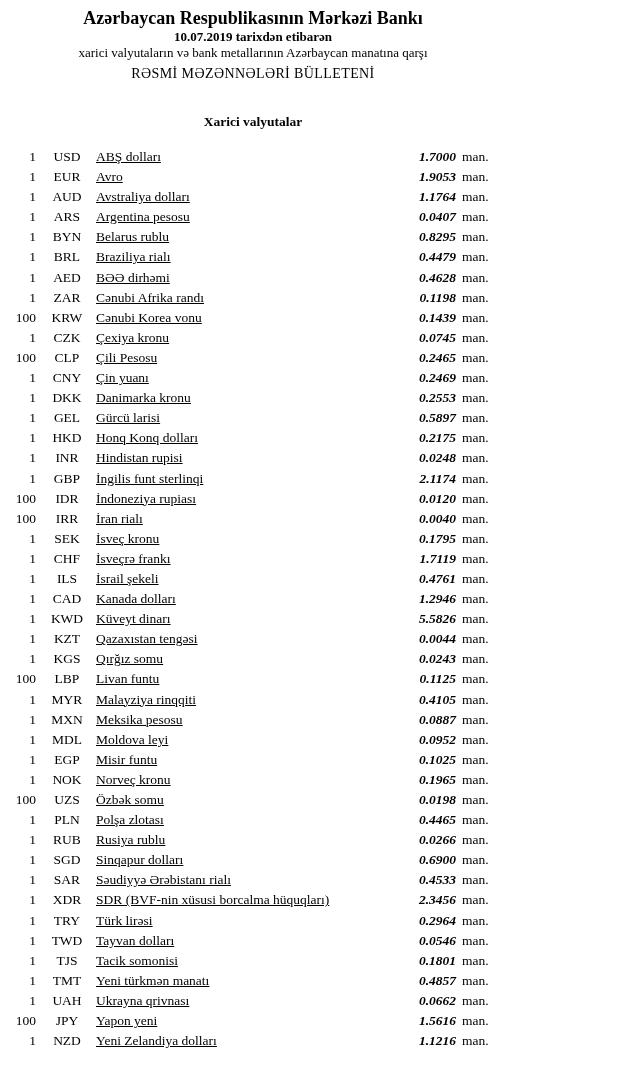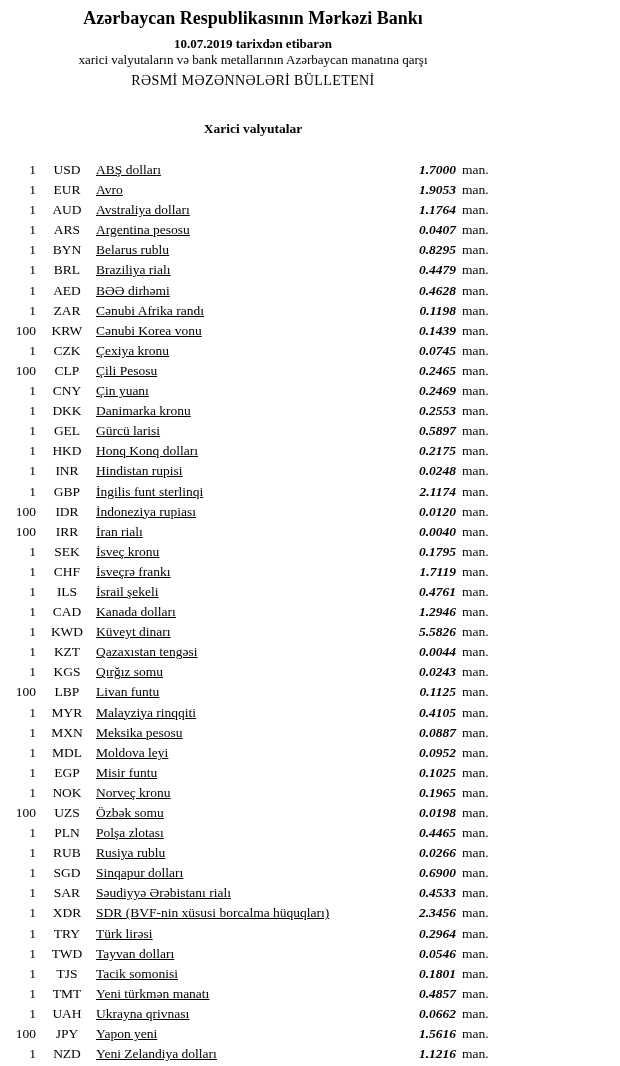--- a/index.html
+++ b/index.html
@@ -6,24 +6,24 @@
   html, body { background: #ffffff; }
   body {
     width: 620px;
     min-height: 1066px;
     color: #000000;
     font-family: "Liberation Serif", "DejaVu Serif", serif;
   }
   .page { width: 524px; padding: 6px 24px 10px 6px; }
   .header { text-align: center; }
   .bank-name { font-size: 18px; font-weight: bold; margin-top: 2px; }
-  .date-line { font-size: 13px; font-weight: bold; margin-top: 7px; }
+  .date-line { font-size: 13px; font-weight: bold; }
   .subtitle { font-size: 13px; font-weight: normal; margin-top: 0; }
   .bulletin-title { font-size: 14px; font-weight: normal; margin-top: 5px; letter-spacing: 0.4px; }
-  .section-title { text-align: center; font-size: 13.5px; font-weight: bold; margin-top: 32px; margin-bottom: 23px; }
+  .section-title { text-align: center; font-size: 13.5px; font-weight: bold; margin-top: 32px; margin-bottom: 17px; }
   .rates-table { margin-top: 2px; }
   .row { display: flex; align-items: baseline; height: 20.1px; font-size: 13.5px; line-height: 20.1px; }
   .col-nominal { width: 30px; text-align: right; flex: none; }
   .col-code { width: 46px; text-align: center; flex: none; margin-left: 8px; }
   .col-name { flex: 1; padding-left: 6px; white-space: nowrap; overflow: hidden; text-decoration: underline; }
   .col-rate { width: 58px; text-align: right; font-weight: bold; font-style: italic; flex: none; }
   .col-unit { width: 38px; text-align: left; margin-left: 6px; flex: none; }
 </style>
 </head>
 <body>

